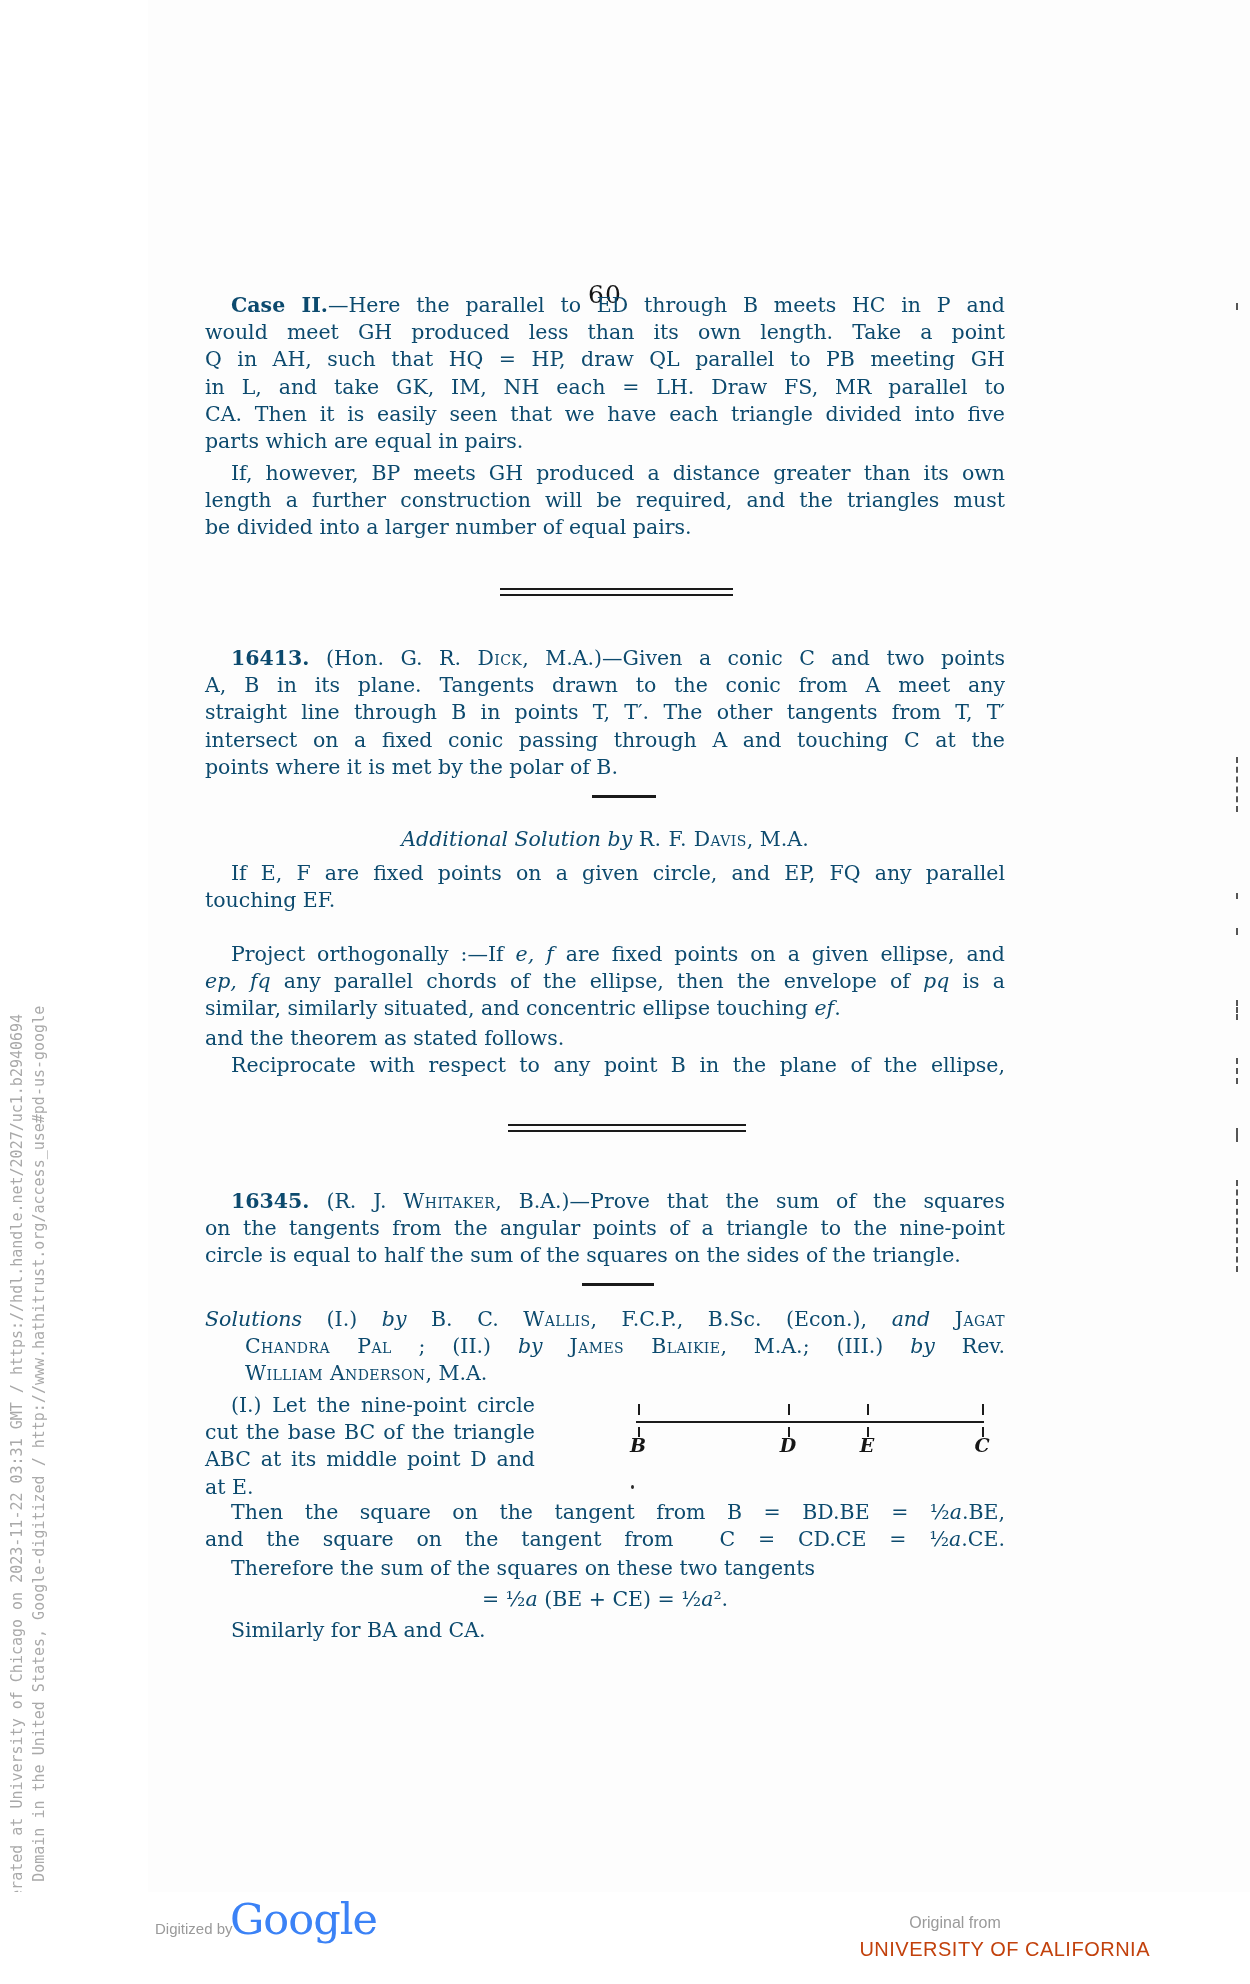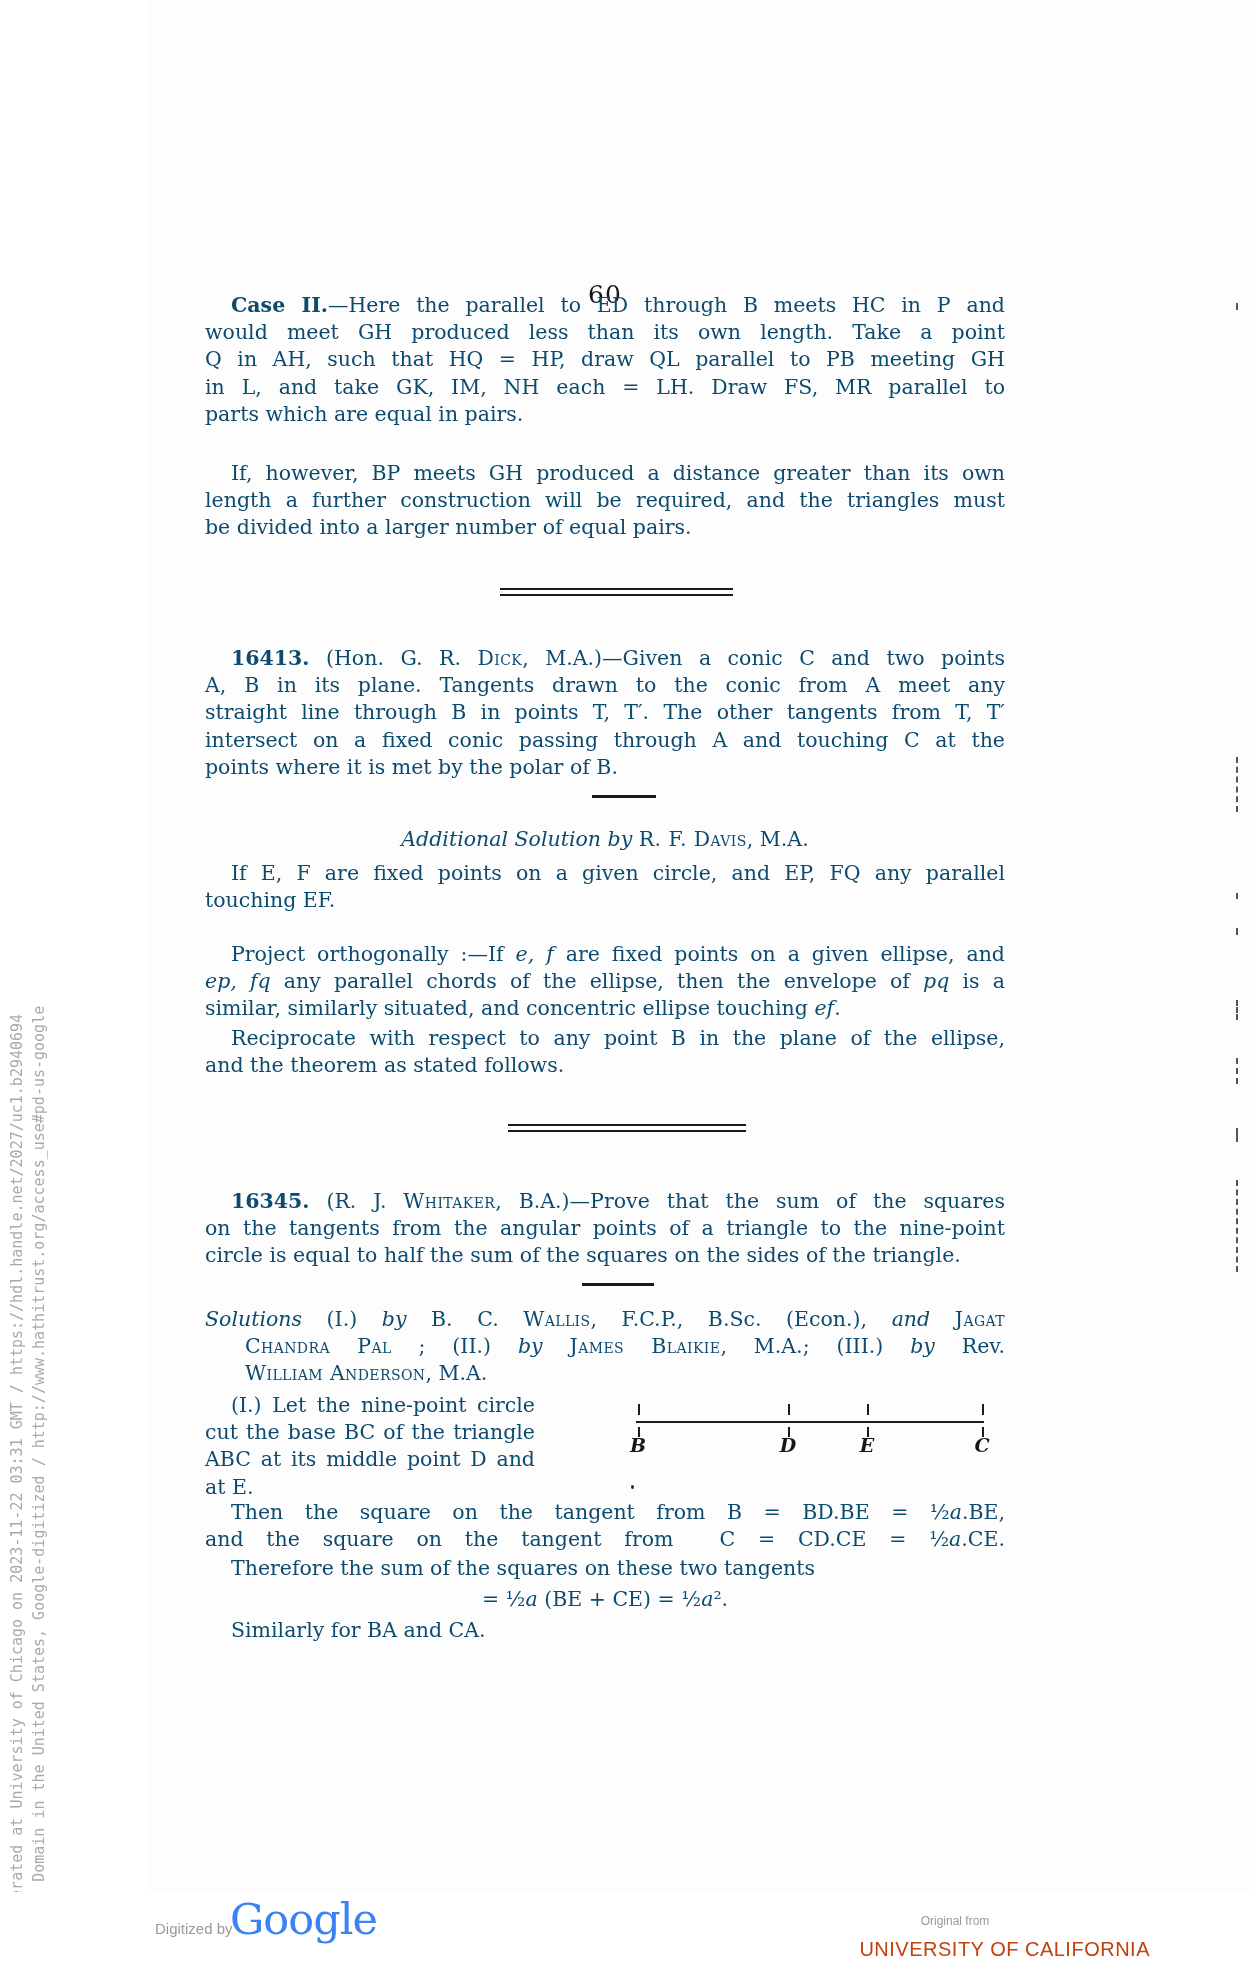--- a/index.html
+++ b/index.html
@@ -48,37 +48,38 @@
              font-family:"DejaVu Sans Mono", monospace;font-size:15px;color:#a9a9a9;
              white-space:nowrap;}
   #wm-1{left:8px;top:1926px;width:962px;}
   #wm-2{left:30px;top:1945px;width:1012px;}
   
   #footer{position:absolute;left:0;top:1892px;width:1250px;height:92px;background:#ffffff;
           font-family:"Liberation Sans", sans-serif;color:#9a9a9a;}
   #digitized-by{position:absolute;left:155px;top:28px;font-size:15px;}
   #google-logo{position:absolute;left:230px;top:2px;font-family:"DejaVu Serif", serif;
                font-size:43px;color:#3b82f6;letter-spacing:-1px;}
-  #original-from{position:absolute;left:810px;top:22px;width:290px;text-align:center;font-size:12px;}
+  #original-from{position:absolute;left:810px;top:22px;width:290px;text-align:center;font-size:16px;}
   #institution{position:absolute;left:760px;top:46px;width:390px;text-align:right;
                font-size:20px;letter-spacing:.5px;color:#c2410c;}
 </style>
 </head>
 <body>
 
 <div id="page">
   <div id="scan-area"></div>
 
   <div id="page-number">60</div>
 
   <div class="col" style="top:292px">
       <div class="line ind"><span class="s-b">Case II.</span><span class="s-r">—Here the parallel to ED through B meets HC in P and</span></div>
       <div class="line"><span class="s-r">would meet GH produced less than its own length.  Take a point</span></div>
       <div class="line"><span class="s-r">Q in AH, such that HQ = HP, draw QL parallel to PB meeting GH</span></div>
       <div class="line"><span class="s-r">in L, and take GK, IM, NH each = LH.  Draw FS, MR parallel to</span></div>
+      <div class="line"><span class="s-r">CA.  Then it is easily seen that we have each triangle divided into five</span></div>
       <div class="line sh"><span class="s-r">parts which are equal in pairs.</span></div>
     </div>
   <div class="col" style="top:460px">
       <div class="line ind"><span class="s-r">If, however, BP meets GH produced a distance greater than its own</span></div>
       <div class="line"><span class="s-r">length a further construction will be required, and the triangles must</span></div>
       <div class="line sh"><span class="s-r">be divided into a larger number of equal pairs.</span></div>
     </div>
 
   <div id="rule-1" class="dbl-rule">
     <div class="r1"></div>
@@ -100,22 +101,22 @@
   <div class="col" style="top:860px">
       <div class="line ind"><span class="s-r">If E, F are fixed points on a given circle, and EP, FQ any parallel</span></div>
       <div class="line sh"><span class="s-r">touching EF.</span></div>
     </div>
   <div class="col" style="top:941px">
       <div class="line ind"><span class="s-r">Project orthogonally :—If </span><span class="s-i">e, f</span><span class="s-r"> are fixed points on a given ellipse, and</span></div>
       <div class="line"><span class="s-i">ep, fq</span><span class="s-r"> any parallel chords of the ellipse, then the envelope of </span><span class="s-i">pq</span><span class="s-r"> is a</span></div>
       <div class="line sh"><span class="s-r">similar, similarly situated, and concentric ellipse touching </span><span class="s-i">ef</span><span class="s-r">.</span></div>
     </div>
   <div class="col" style="top:1025px">
+      <div class="line sh"><span class="s-r">and the theorem as stated follows.</span></div>
       <div class="line ind"><span class="s-r">Reciprocate with respect to any point B in the plane of the ellipse,</span></div>
-      <div class="line sh"><span class="s-r">and the theorem as stated follows.</span></div>
     </div>
 
   <div id="rule-2" class="dbl-rule">
     <div class="r1"></div>
     <div class="r2"></div>
   </div>
 
   <div class="col" style="top:1188px">
       <div class="line ind"><span class="s-b">16345.</span><span class="s-r">  (R. J. </span><span class="s-sc">Whitaker</span><span class="s-r">, B.A.)—Prove that the sum of the squares</span></div>
       <div class="line"><span class="s-r">on the tangents from the angular points of a triangle to the nine-point</span></div>

